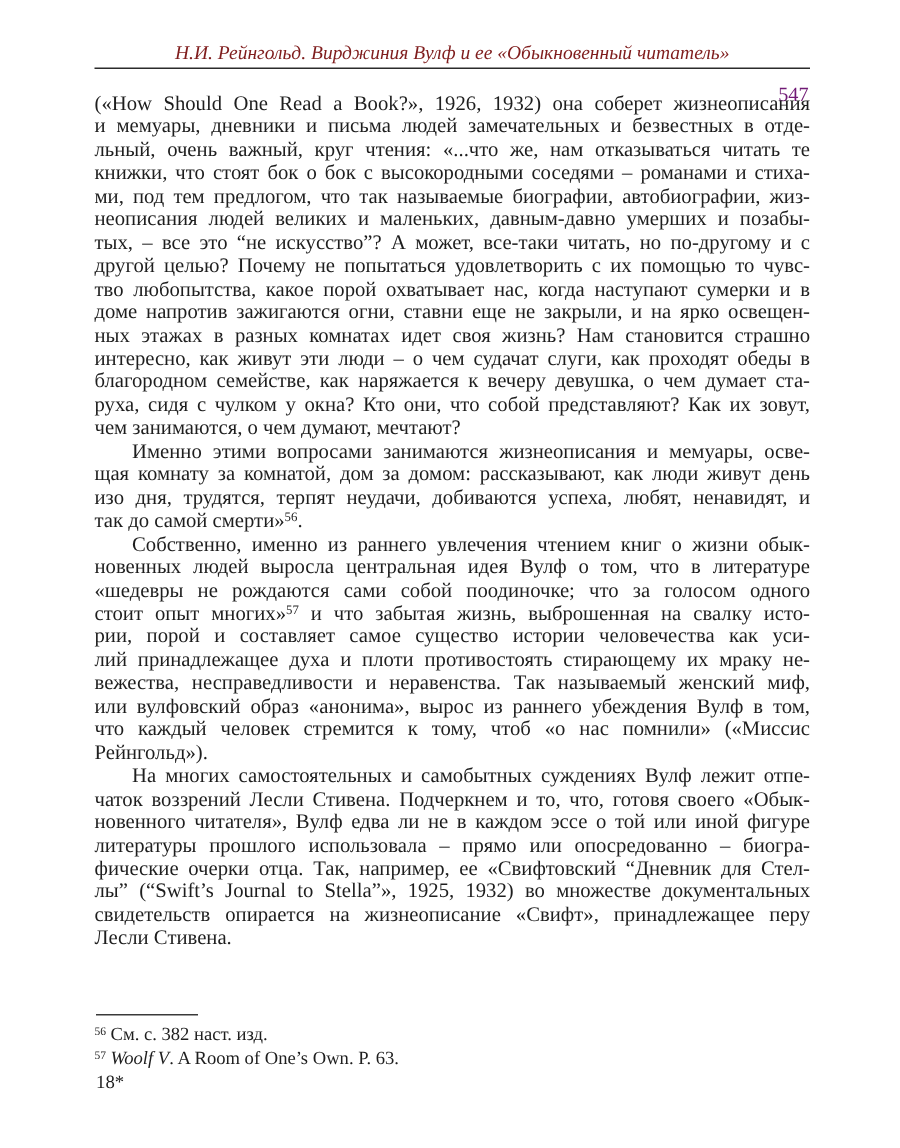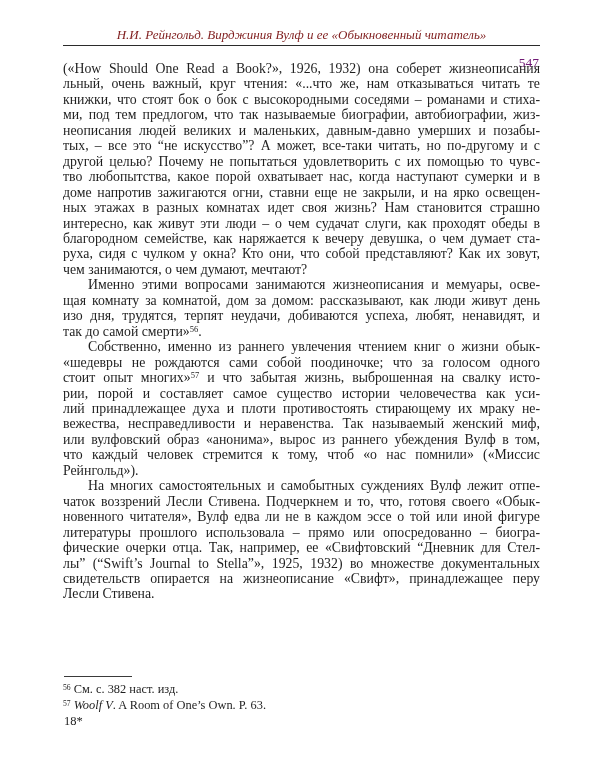--- a/index.html
+++ b/index.html
@@ -107,20 +107,21 @@
 <div class="page">
   <div class="header-row">
     <div class="running-title">Н.И. Рейнгольд. Вирджиния Вулф и ее «Обыкновенный читатель»</div>
     <div class="page-number">547</div>
   </div>
   <div class="header-rule"></div>
 
   <div class="body-text">
       <div class="paragraph">
         <div class="line">(«How Should One Read a Book?», 1926, 1932) она соберет жизнеописания</div>
+        <div class="line">и мемуары, дневники и письма людей замечательных и безвестных в отде-</div>
         <div class="line">льный, очень важный, круг чтения: «...что же, нам отказываться читать те</div>
         <div class="line">книжки, что стоят бок о бок с высокородными соседями – романами и стиха-</div>
         <div class="line">ми, под тем предлогом, что так называемые биографии, автобиографии, жиз-</div>
         <div class="line">неописания людей великих и маленьких, давным-давно умерших и позабы-</div>
         <div class="line">тых, – все это “не искусство”? А может, все-таки читать, но по-другому и с</div>
         <div class="line">другой целью? Почему не попытаться удовлетворить с их помощью то чувс-</div>
         <div class="line">тво любопытства, какое порой охватывает нас, когда наступают сумерки и в</div>
         <div class="line">доме напротив зажигаются огни, ставни еще не закрыли, и на ярко освещен-</div>
         <div class="line">ных этажах в разных комнатах идет своя жизнь? Нам становится страшно</div>
         <div class="line">интересно, как живут эти люди – о чем судачат слуги, как проходят обеды в</div>
@@ -129,20 +130,21 @@
         <div class="line last">чем занимаются, о чем думают, мечтают?</div>
       </div>
       <div class="paragraph">
         <div class="line indent">Именно этими вопросами занимаются жизнеописания и мемуары, осве-</div>
         <div class="line">щая комнату за комнатой, дом за домом: рассказывают, как люди живут день</div>
         <div class="line">изо дня, трудятся, терпят неудачи, добиваются успеха, любят, ненавидят, и</div>
         <div class="line last">так до самой смерти»<sup>56</sup>.</div>
       </div>
       <div class="paragraph">
         <div class="line indent">Собственно, именно из раннего увлечения чтением книг о жизни обык-</div>
+        <div class="line">новенных людей выросла центральная идея Вулф о том, что в литературе</div>
         <div class="line">«шедевры не рождаются сами собой поодиночке; что за голосом одного</div>
         <div class="line">стоит опыт многих»<sup>57</sup> и что забытая жизнь, выброшенная на свалку исто-</div>
         <div class="line">рии, порой и составляет самое существо истории человечества как уси-</div>
         <div class="line">лий принадлежащее духа и плоти противостоять стирающему их мраку не-</div>
         <div class="line">вежества, несправедливости и неравенства. Так называемый женский миф,</div>
         <div class="line">или вулфовский образ «анонима», вырос из раннего убеждения Вулф в том,</div>
         <div class="line">что каждый человек стремится к тому, чтоб «о нас помнили» («Миссис</div>
         <div class="line last">Рейнгольд»).</div>
       </div>
       <div class="paragraph">

